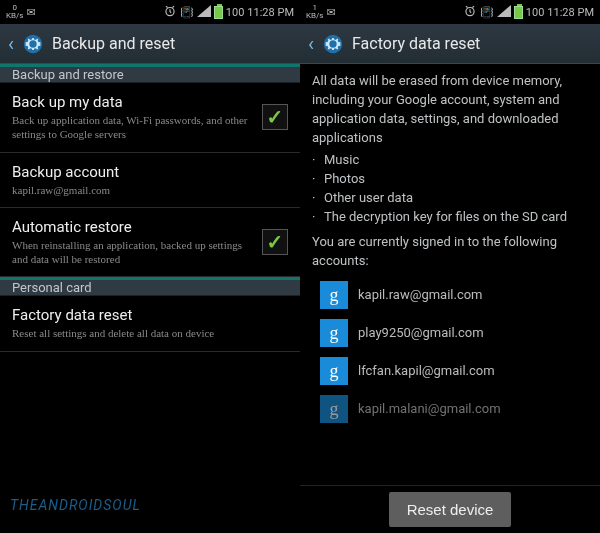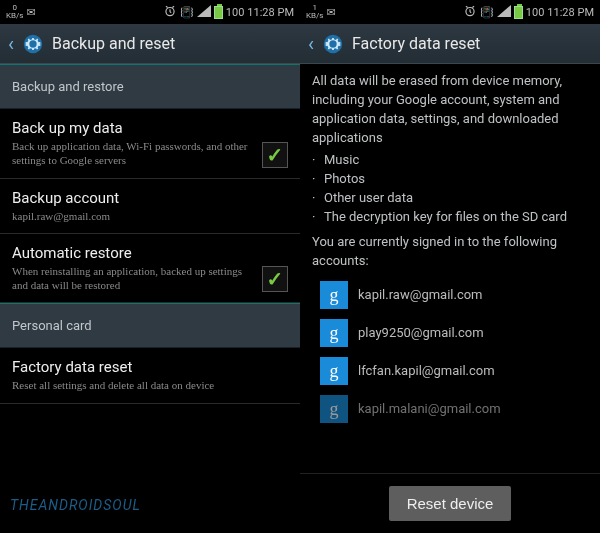--- a/index.html
+++ b/index.html
@@ -55,29 +55,29 @@
 .gear svg { width: 22px; height: 22px; }
 .title-text {
   color: #e8e8e8;
   font-size: 16px;
   font-weight: 400;
 }
 .section-header {
   background: #303a42;
   color: #c0c6cb;
   font-size: 13px;
-  padding: 14px 12px;
-  border-top: 1px solid #0f766e;
+  padding: 0 12px;
+  border-top: 3px solid #0f766e;
   border-bottom: 1px solid #1a2228;
 }
 .setting-item {
   padding: 10px 12px;
   border-bottom: 1px solid #2a2a2a;
   display: flex;
-  align-items: flex-end;
+  align-items: center;
   justify-content: space-between;
   gap: 10px;
 }
 .setting-texts { flex: 1; }
 .setting-title {
   color: #eee;
   font-size: 15px;
   margin-bottom: 2px;
 }
 .setting-sub {
@@ -140,21 +140,21 @@
   justify-content: center;
   font-size: 18px;
   font-family: Georgia, serif;
   flex-shrink: 0;
 }
 .account-email {
   color: #bbb;
   font-size: 13px;
 }
 .button-bar {
-  height: 60px;
+  height: 48px;
   background: #000;
   display: flex;
   align-items: center;
   justify-content: center;
   border-top: 1px solid #222;
 }
 .reset-btn {
   background: #5e5e5e;
   color: #eee;
   padding: 9px 18px;

